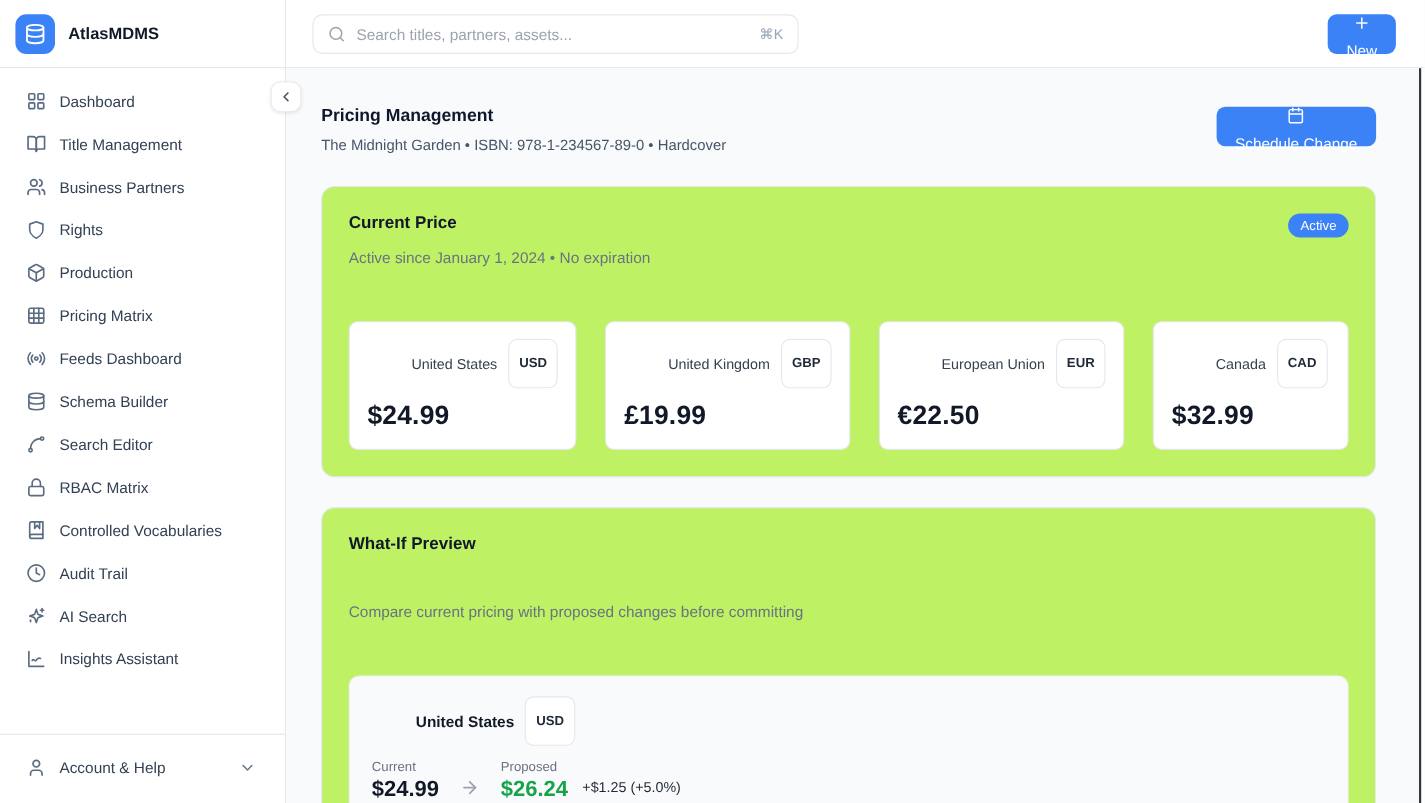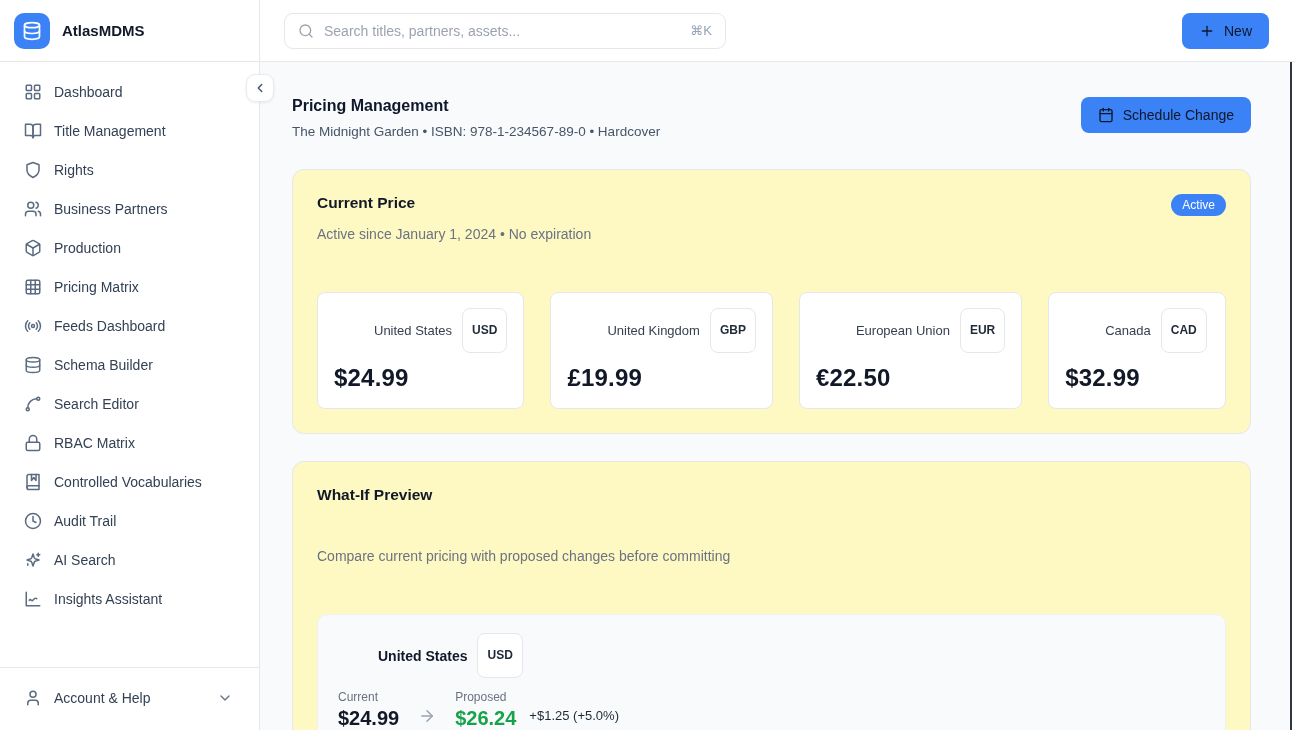--- a/index.html
+++ b/index.html
@@ -29,33 +29,33 @@
   .footer-chevron { margin-left: auto; width: 16px; height: 16px; color: #64748b; }
 
   
   .main { flex: 1; min-width: 0; display: flex; flex-direction: column; position: relative; }
   .topbar { height: 62px; min-height: 62px; background: #fff; border-bottom: 1px solid #e5e7eb; display: flex; align-items: center; justify-content: space-between; padding: 0 26px 0 24px; }
   .search-box { position: relative; width: 442px; height: 36px; border: 1px solid #e5e7eb; border-radius: 9px; background: #fff; display: flex; align-items: center; gap: 10px; padding: 0 13px; }
   .search-icon { width: 16px; height: 16px; min-width: 16px; color: #9ca3af; }
   .search-input { flex: 1; border: none; outline: none; background: transparent; font-family: inherit; font-size: 14px; color: #111827; }
   .search-input::placeholder { color: #9ca3af; }
   .search-shortcut { font-size: 13px; color: #94a3b8; }
-  .btn-primary { display: inline-flex; align-items: center; gap: 9px; height: 36px; padding: 0 17px; background: #3b82f6; color: #0f172a; border: none; border-radius: 8px; font-family: inherit; font-size: 14px; cursor: pointer; }
+  .btn-primary { display: inline-flex; align-items: center; gap: 9px; height: 36px; padding: 0 17px; background: #3b82f6; color: #ffffff; border: none; border-radius: 8px; font-family: inherit; font-size: 14px; cursor: pointer; flex-direction: column; }
   .btn-primary .ic { width: 16px; height: 16px; }
 
   .collapse-btn { position: absolute; top: 74px; left: -14px; width: 28px; height: 28px; background: #fff; border: 1px solid #e8eaee; border-radius: 9px; box-shadow: 0 1px 3px rgba(0,0,0,.07); display: flex; align-items: center; justify-content: center; color: #475569; cursor: pointer; z-index: 6; }
   .collapse-btn .ic { width: 14px; height: 14px; }
 
   .content { flex: 1; background: #f8fafc; padding: 35px 44px 0 32px; }
 
   .page-header { display: flex; justify-content: space-between; align-items: flex-start; margin-bottom: 30px; }
   .page-title { font-size: 16px; font-weight: 600; color: #0f172a; }
   .page-subtitle { font-size: 13.5px; color: #475569; margin-top: 9px; }
 
-  .card { background: #fef9c3; border: 1px solid #e5e7eb; border-radius: 12px; padding: 24px; }
+  .card { background: #bef264; border: 1px solid #e5e7eb; border-radius: 12px; padding: 24px; }
   .card + .card { margin-top: 27px; }
   .card-header-row { display: flex; justify-content: space-between; align-items: flex-start; }
   .card-title { font-size: 15.5px; font-weight: 600; color: #111827; }
   .badge-active { background: #3b82f6; color: #fff; font-size: 12px; line-height: 1; padding: 5px 11px; border-radius: 999px; }
   .card-subtitle { font-size: 14px; color: #6b7280; margin-top: 10px; }
 
   .price-grid { display: grid; grid-template-columns: repeat(4, 1fr); gap: 26px; margin-top: 50px; }
   .price-tile { border: 1px solid #e5e7eb; border-radius: 8px; background: #fff; padding: 15px 16px 16px; }
   .region-row { display: flex; align-items: center; gap: 10px; margin-left: 40px; }
   .region-name { font-size: 13px; color: #374151; white-space: nowrap; }
@@ -114,35 +114,35 @@
             <svg viewBox="0 0 24 24" fill="none" stroke="currentColor" stroke-width="2" stroke-linecap="round" stroke-linejoin="round">
               <path d="M2 3h6a4 4 0 0 1 4 4v14a3 3 0 0 0-3-3H2z"></path>
               <path d="M22 3h-6a4 4 0 0 0-4 4v14a3 3 0 0 1 3-3h7z"></path>
             </svg>
           </span>
         <span class="nav-label">Title Management</span>
       </div>
       <div class="nav-item">
         <span class="nav-icon">
             <svg viewBox="0 0 24 24" fill="none" stroke="currentColor" stroke-width="2" stroke-linecap="round" stroke-linejoin="round">
-              <path d="M12 22s8-4 8-10V5l-8-3-8 3v7c0 6 8 10 8 10z"></path>
-            </svg>
-          </span>
-        <span class="nav-label">Rights</span>
-      </div>
-      <div class="nav-item">
-        <span class="nav-icon">
-            <svg viewBox="0 0 24 24" fill="none" stroke="currentColor" stroke-width="2" stroke-linecap="round" stroke-linejoin="round">
               <path d="M16 21v-2a4 4 0 0 0-4-4H6a4 4 0 0 0-4 4v2"></path>
               <circle cx="9" cy="7" r="4"></circle>
               <path d="M22 21v-2a4 4 0 0 0-3-3.87"></path>
               <path d="M16 3.13a4 4 0 0 1 0 7.75"></path>
             </svg>
           </span>
         <span class="nav-label">Business Partners</span>
+      </div>
+      <div class="nav-item">
+        <span class="nav-icon">
+            <svg viewBox="0 0 24 24" fill="none" stroke="currentColor" stroke-width="2" stroke-linecap="round" stroke-linejoin="round">
+              <path d="M12 22s8-4 8-10V5l-8-3-8 3v7c0 6 8 10 8 10z"></path>
+            </svg>
+          </span>
+        <span class="nav-label">Rights</span>
       </div>
       <div class="nav-item">
         <span class="nav-icon">
             <svg viewBox="0 0 24 24" fill="none" stroke="currentColor" stroke-width="2" stroke-linecap="round" stroke-linejoin="round">
               <path d="M21 16V8a2 2 0 0 0-1-1.73l-7-4a2 2 0 0 0-2 0l-7 4A2 2 0 0 0 3 8v8a2 2 0 0 0 1 1.73l7 4a2 2 0 0 0 2 0l7-4A2 2 0 0 0 21 16z"></path>
               <polyline points="3.29 7 12 12 20.71 7"></polyline>
               <line x1="12" y1="22" x2="12" y2="12"></line>
             </svg>
           </span>
         <span class="nav-label">Production</span>

